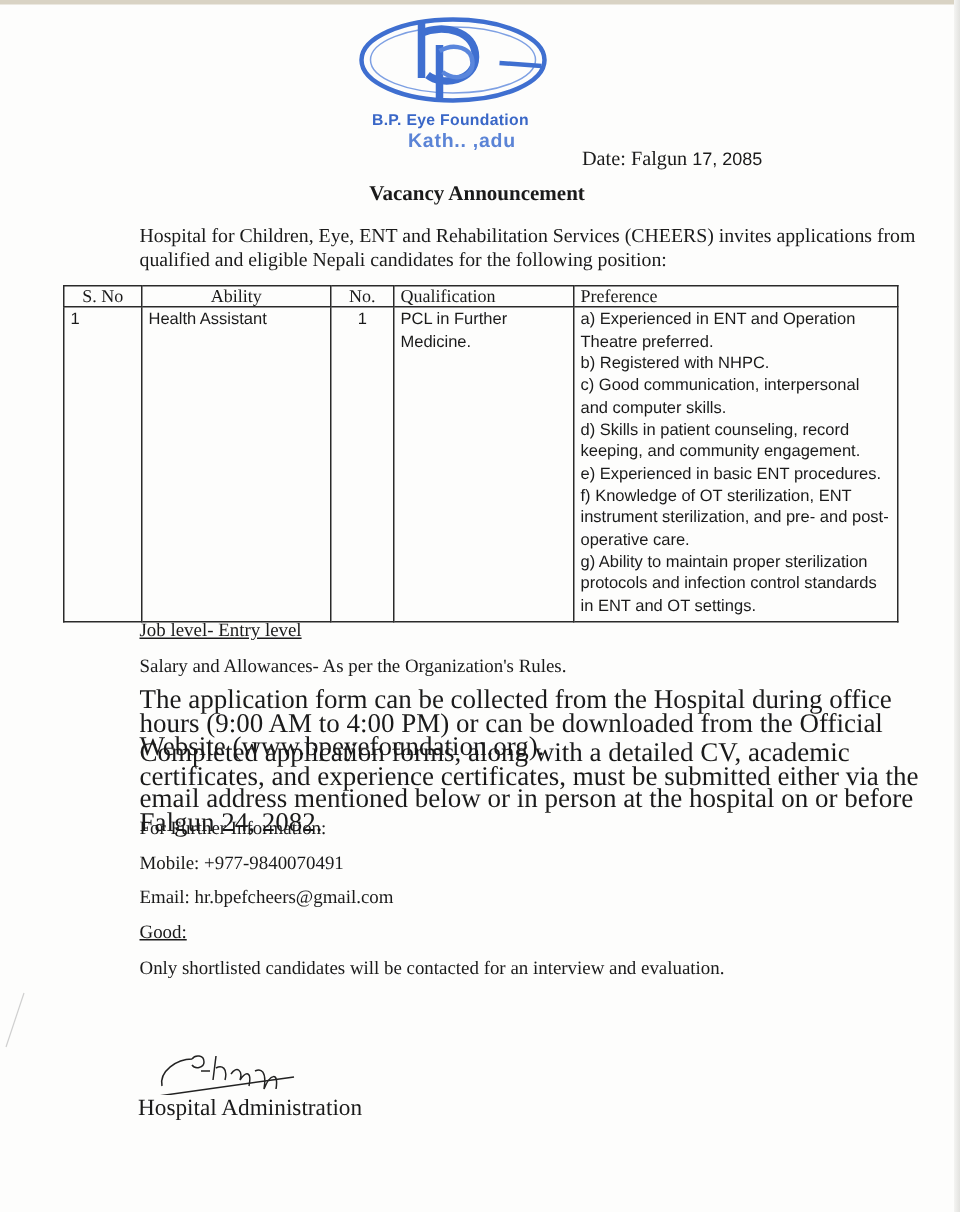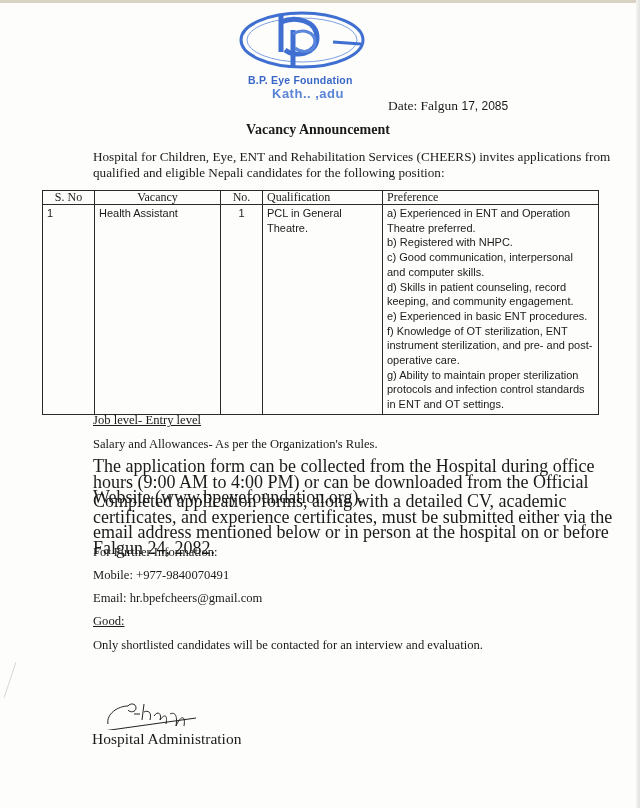--- a/index.html
+++ b/index.html
@@ -52,32 +52,32 @@
 <div class="date"><span>Date: Falgun </span><span class="num">17, 2085</span></div>
 
 <div class="title">Vacancy Announcement</div>
 
 <div class="intro">Hospital for Children, Eye, ENT and Rehabilitation Services (CHEERS) invites applications from qualified and eligible Nepali candidates for the following position:</div>
 
 <table class="vac">
   <thead>
     <tr>
       <th class="c-sno">S. No</th>
-      <th class="c-pos">Vacancy</th>
+      <th class="c-pos">Ability</th>
       <th class="c-no">No.</th>
       <th class="c-qual">Qualification</th>
       <th class="c-pref">Preference</th>
     </tr>
   </thead>
   <tbody>
     <tr>
       <td class="c-sno">1</td>
       <td class="c-pos">Health Assistant</td>
       <td class="c-no">1</td>
-      <td class="c-qual">PCL in General Theatre.</td>
+      <td class="c-qual">PCL in Further Medicine.</td>
       <td class="c-pref">
         <span class="pref-line">a) Experienced in ENT and Operation Theatre preferred.</span>
         <span class="pref-line">b) Registered with NHPC.</span>
         <span class="pref-line">c) Good communication, interpersonal and computer skills.</span>
         <span class="pref-line">d) Skills in patient counseling, record keeping, and community engagement.</span>
         <span class="pref-line">e) Experienced in basic ENT procedures.</span>
         <span class="pref-line">f) Knowledge of OT sterilization, ENT instrument sterilization, and pre- and post-operative care.</span>
         <span class="pref-line">g) Ability to maintain proper sterilization protocols and infection control standards in ENT and OT settings.</span>
       </td>
     </tr>

